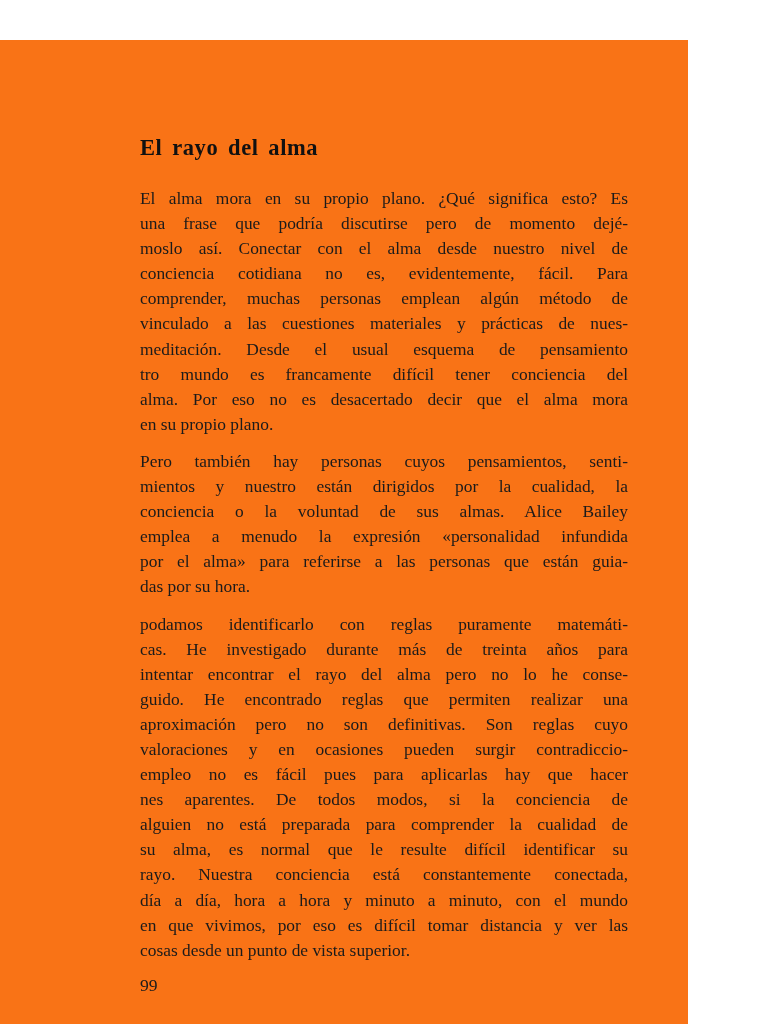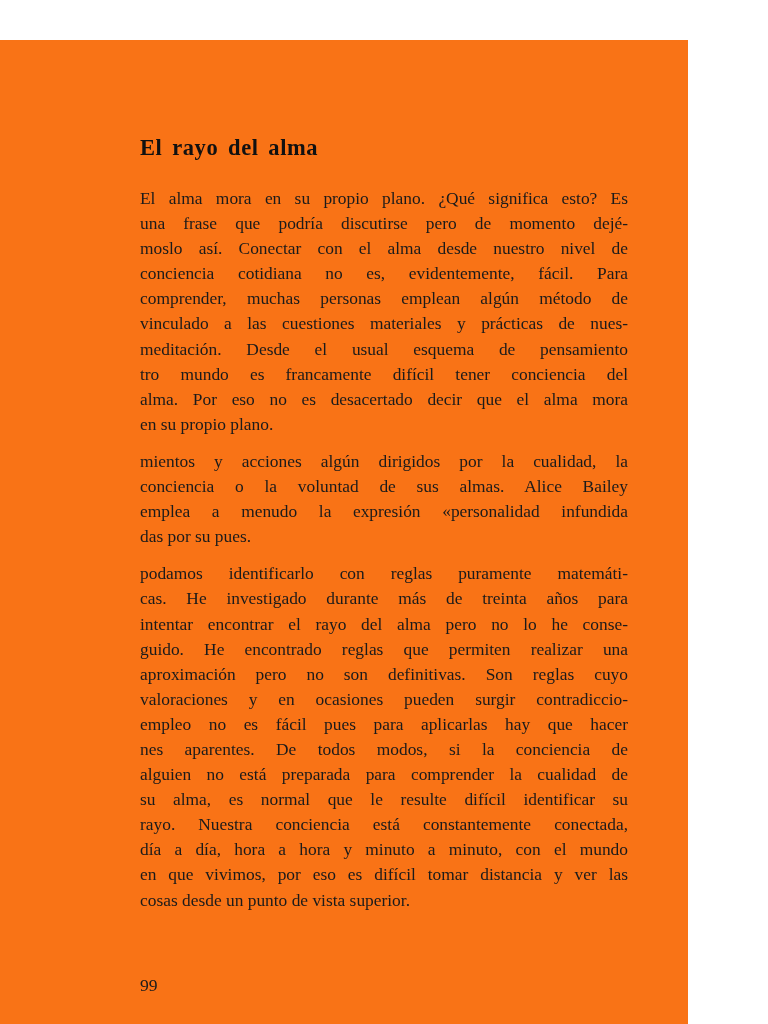--- a/index.html
+++ b/index.html
@@ -88,24 +88,26 @@
         <span class="line">moslo así. Conectar con el alma desde nuestro nivel de</span>
         <span class="line">conciencia cotidiana no es, evidentemente, fácil. Para</span>
         <span class="line">comprender, muchas personas emplean algún método de</span>
         <span class="line">vinculado a las cuestiones materiales y prácticas de nues-</span>
         <span class="line">meditación. Desde el usual esquema de pensamiento</span>
         <span class="line">tro mundo es francamente difícil tener conciencia del</span>
         <span class="line">alma. Por eso no es desacertado decir que el alma mora</span>
         <span class="line last">en su propio plano.</span>
       </div>
     <div class="lines">
-        <span class="line">mientos y acciones algún dirigidos por la cualidad, la</span>
+        <span class="line">Pero también hay personas cuyos pensamientos, senti-</span>
+        <span class="line">mientos y nuestro están dirigidos por la cualidad, la</span>
         <span class="line">conciencia o la voluntad de sus almas. Alice Bailey</span>
         <span class="line">emplea a menudo la expresión «personalidad infundida</span>
-        <span class="line last">das por su pues.</span>
+        <span class="line">por el alma» para referirse a las personas que están guia-</span>
+        <span class="line last">das por su hora.</span>
       </div>
     <div class="lines">
         <span class="line">podamos identificarlo con reglas puramente matemáti-</span>
         <span class="line">cas. He investigado durante más de treinta años para</span>
         <span class="line">intentar encontrar el rayo del alma pero no lo he conse-</span>
         <span class="line">guido. He encontrado reglas que permiten realizar una</span>
         <span class="line">aproximación pero no son definitivas. Son reglas cuyo</span>
         <span class="line">valoraciones y en ocasiones pueden surgir contradiccio-</span>
         <span class="line">empleo no es fácil pues para aplicarlas hay que hacer</span>
         <span class="line">nes aparentes. De todos modos, si la conciencia de</span>

